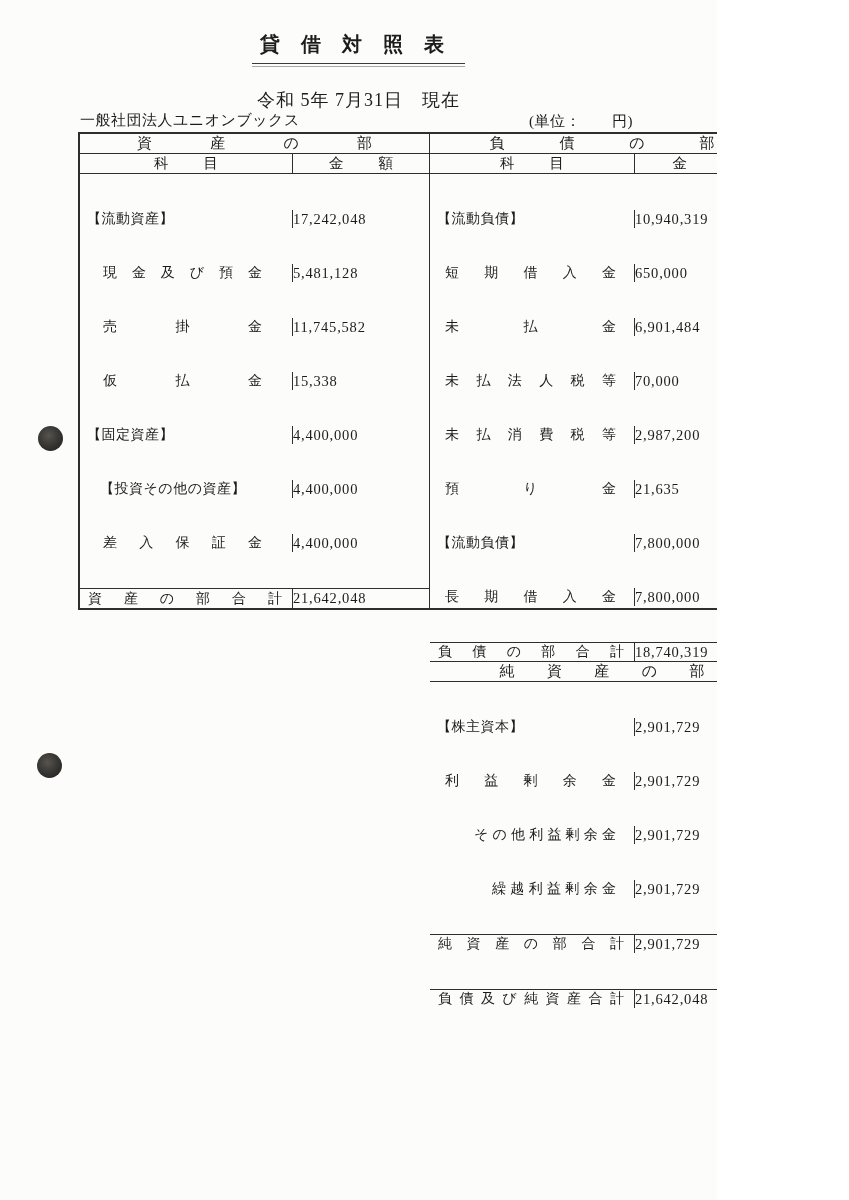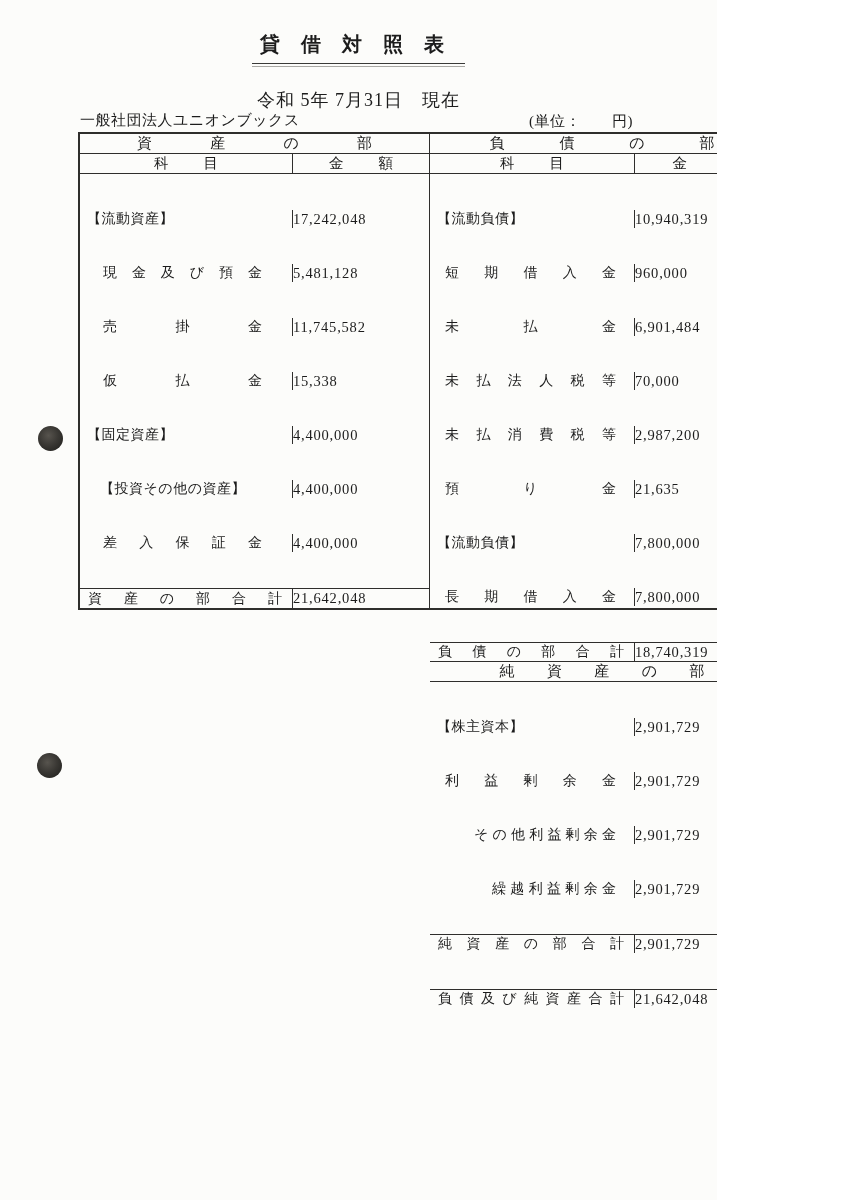--- a/index.html
+++ b/index.html
@@ -257,21 +257,21 @@
         <div class="name">
             <span class="dist item">
               <span>短</span>
               <span>期</span>
               <span>借</span>
               <span>入</span>
               <span>金</span>
             </span>
           </div>
         <div class="amt">
-            <span class="val">960,000</span>
+            <span class="val">650,000</span>
           </div>
       </div>
       <div class="row">
         <div class="name">
             <span class="dist item">
               <span>未</span>
               <span>払</span>
               <span>金</span>
             </span>
           </div>

